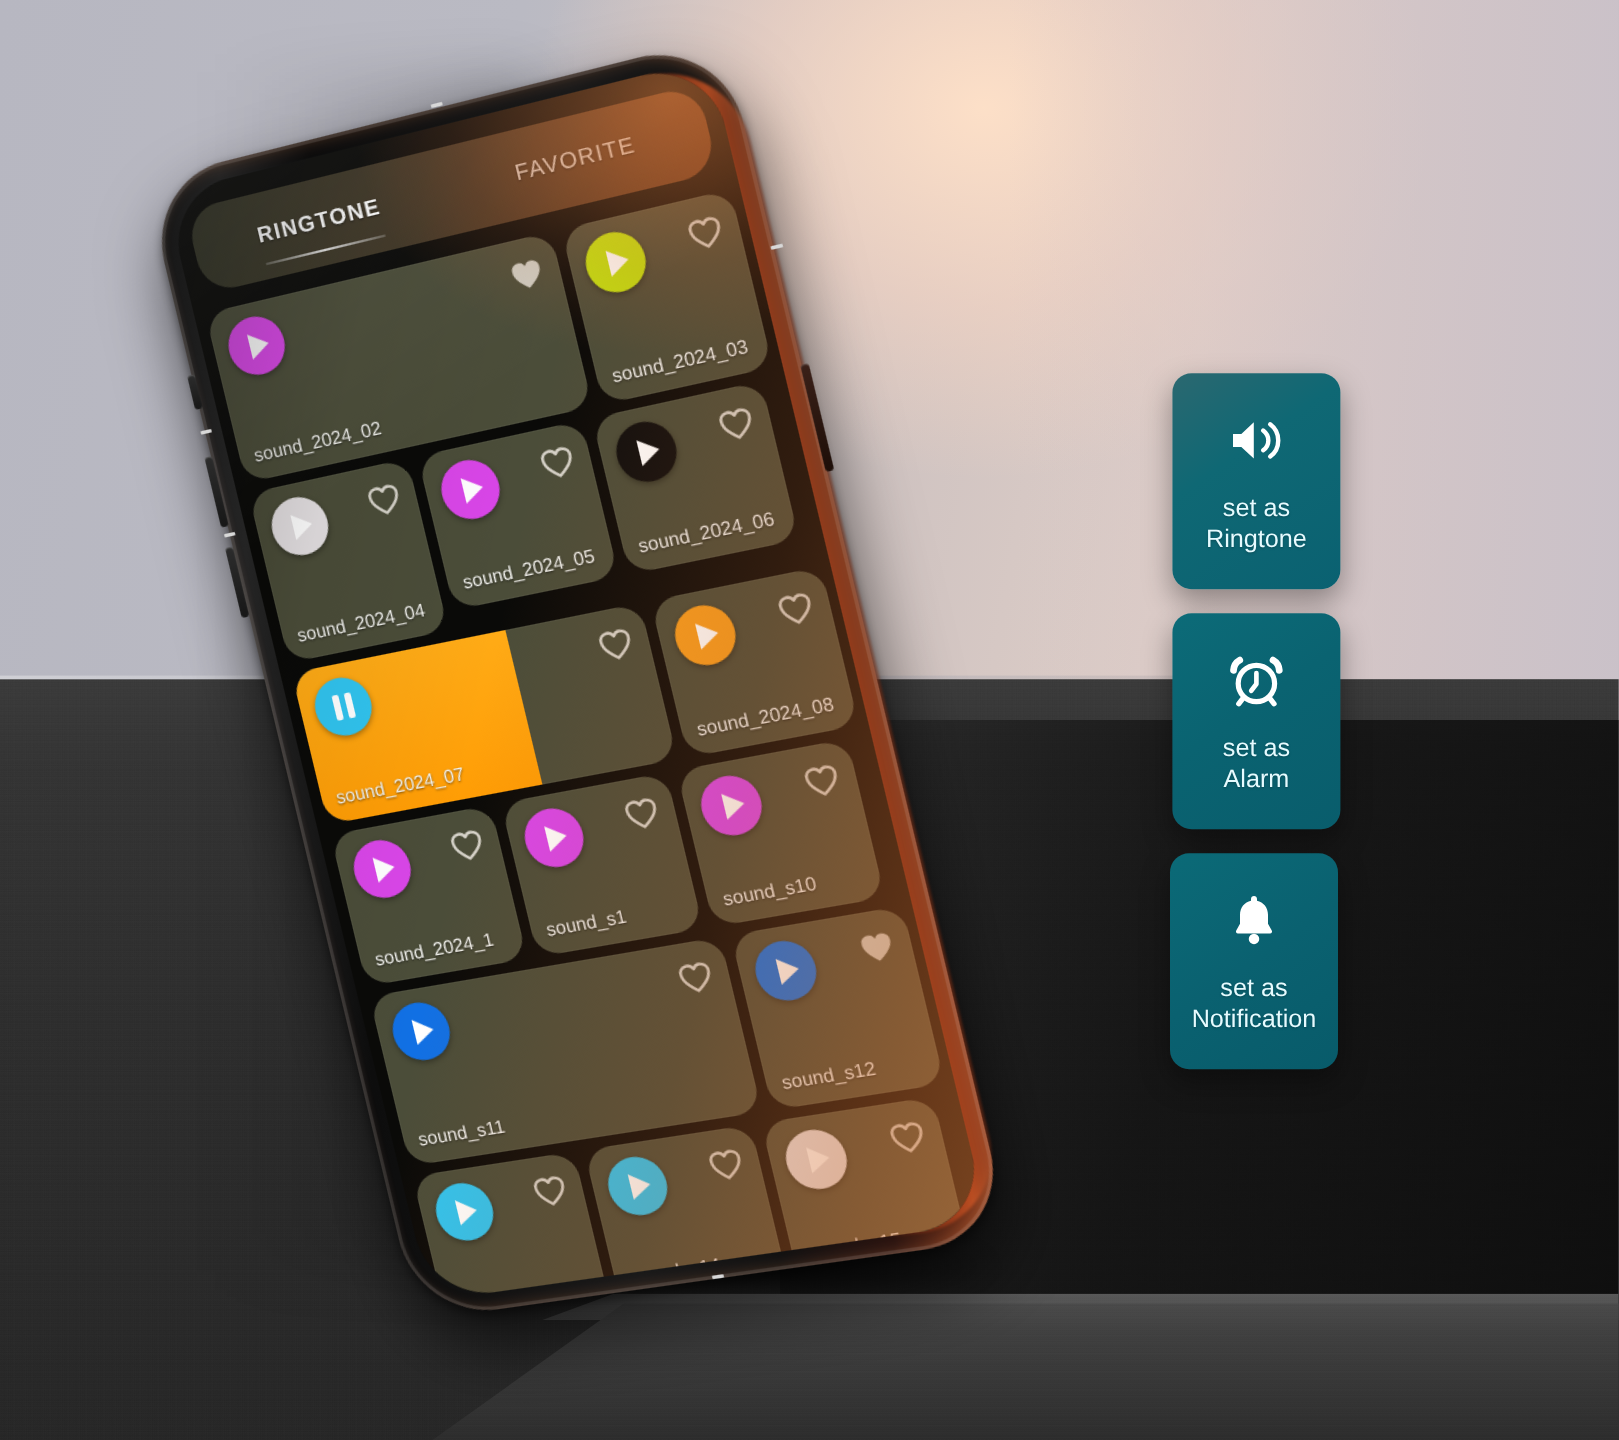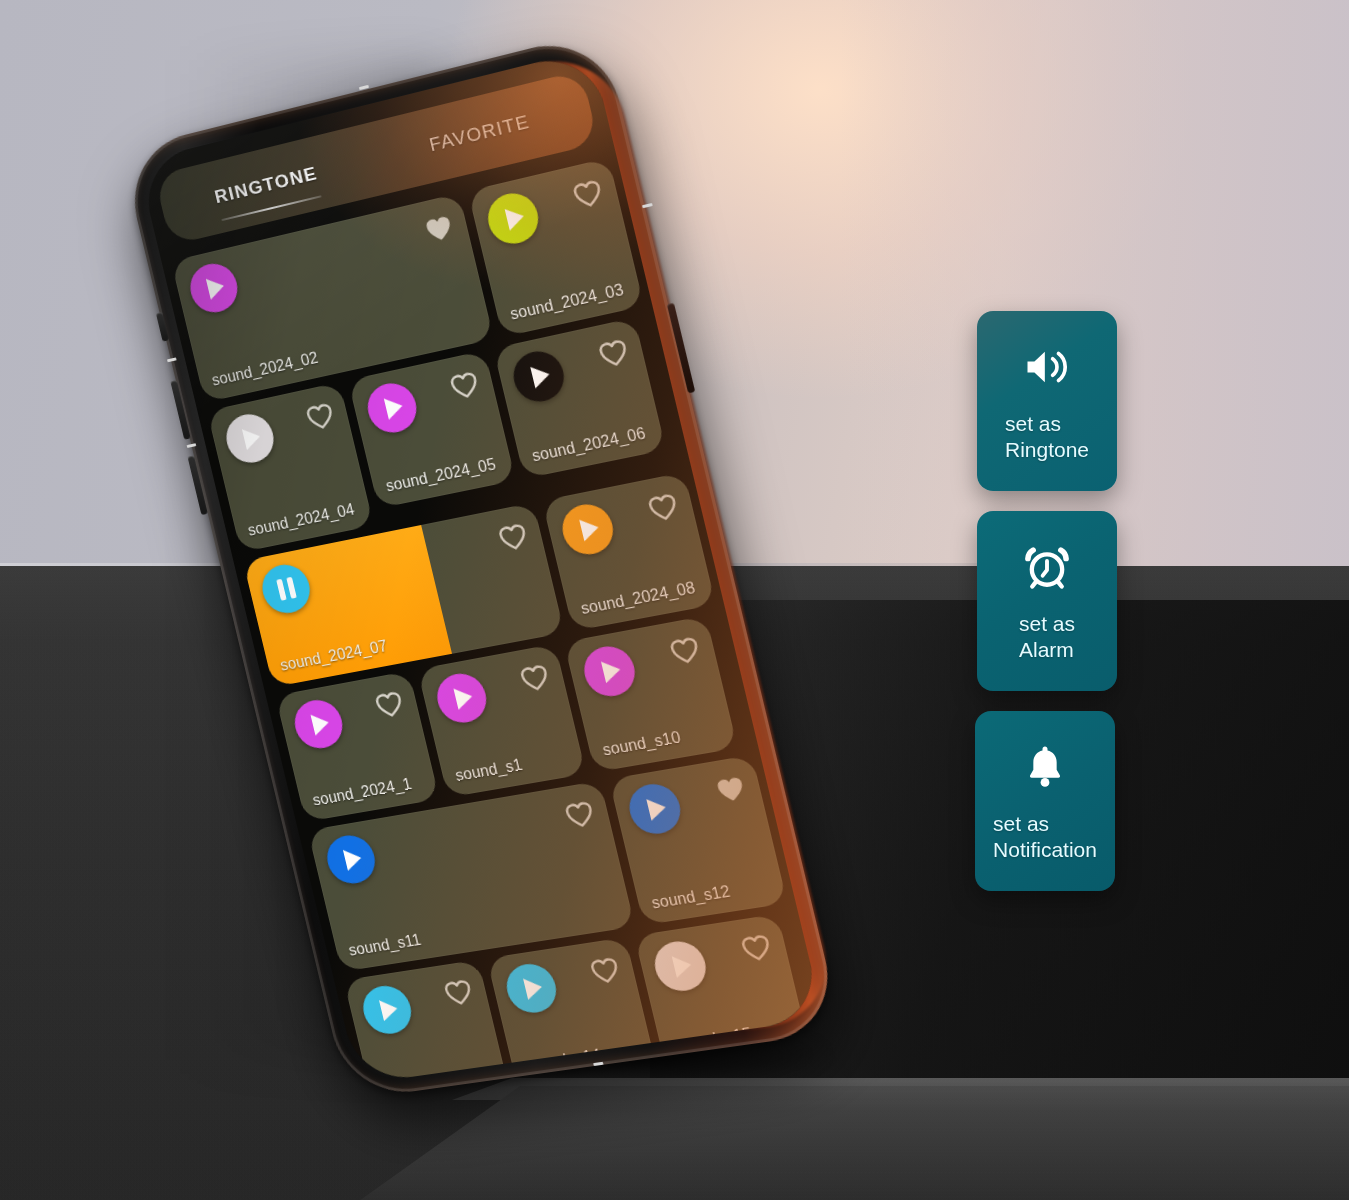--- a/index.html
+++ b/index.html
@@ -192,21 +192,21 @@
     position:absolute;width:140px;height:180px;border-radius:16px;
     background:linear-gradient(145deg,#2b6870 0%,#0f6874 38%,#0a6171 100%);
     box-shadow:0 10px 24px rgba(0,0,0,.35);
     display:flex;flex-direction:column;align-items:center;justify-content:center;
     gap:16px;
   }
   .action-card.a2{background:linear-gradient(145deg,#0c6b78 0%,#0a6371 45%,#095d6c 100%);}
   .action-card.a3{background:linear-gradient(145deg,#0b6a77 0%,#0a6170 50%,#085b6a 100%);}
   .action-icon{width:56px;height:56px;display:flex;align-items:center;justify-content:center;}
   .action-label{
-    font-size:21px;line-height:1.22;color:#e6fbff;
+    text-align:center;font-size:21px;line-height:1.22;color:#e6fbff;
     text-shadow:0 1px 2px rgba(0,0,0,.25);
   }
   #act-ringtone{left:977px;top:311px;}
   #act-alarm{left:977px;top:511px;}
   #act-notification{left:975px;top:711px;}
 </style>
 </head>
 <body>
 
 <div id="scene">

